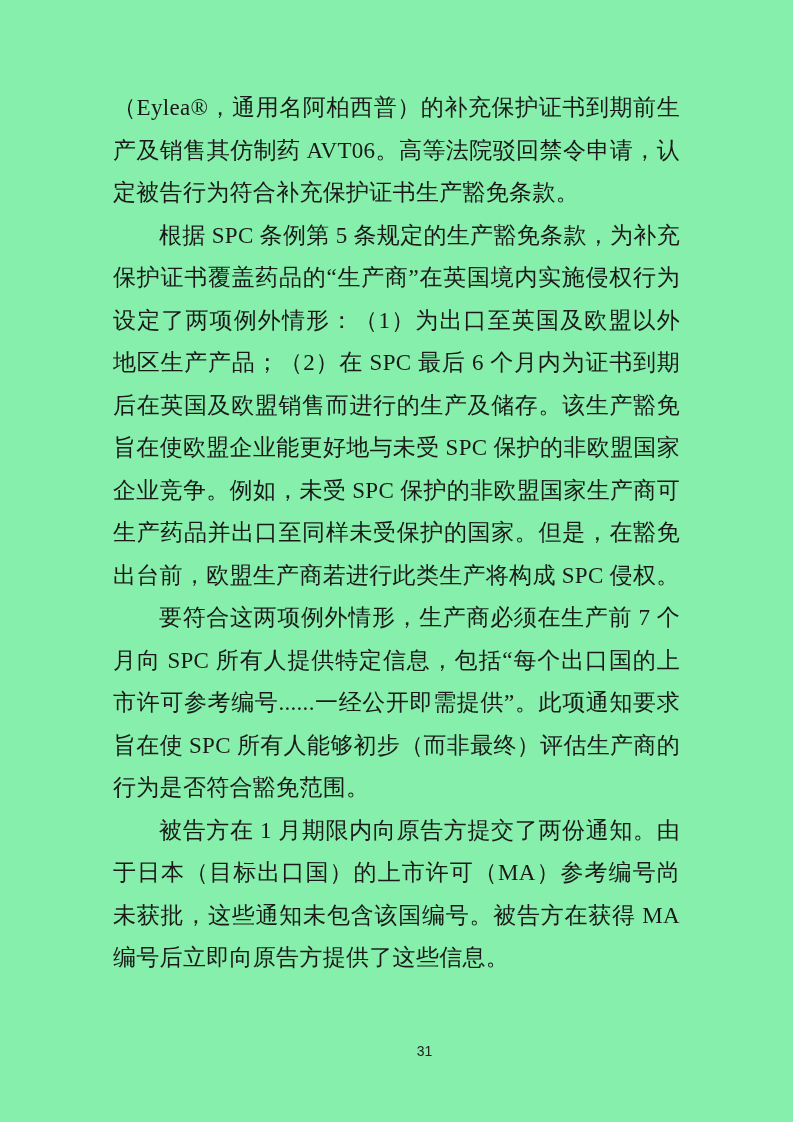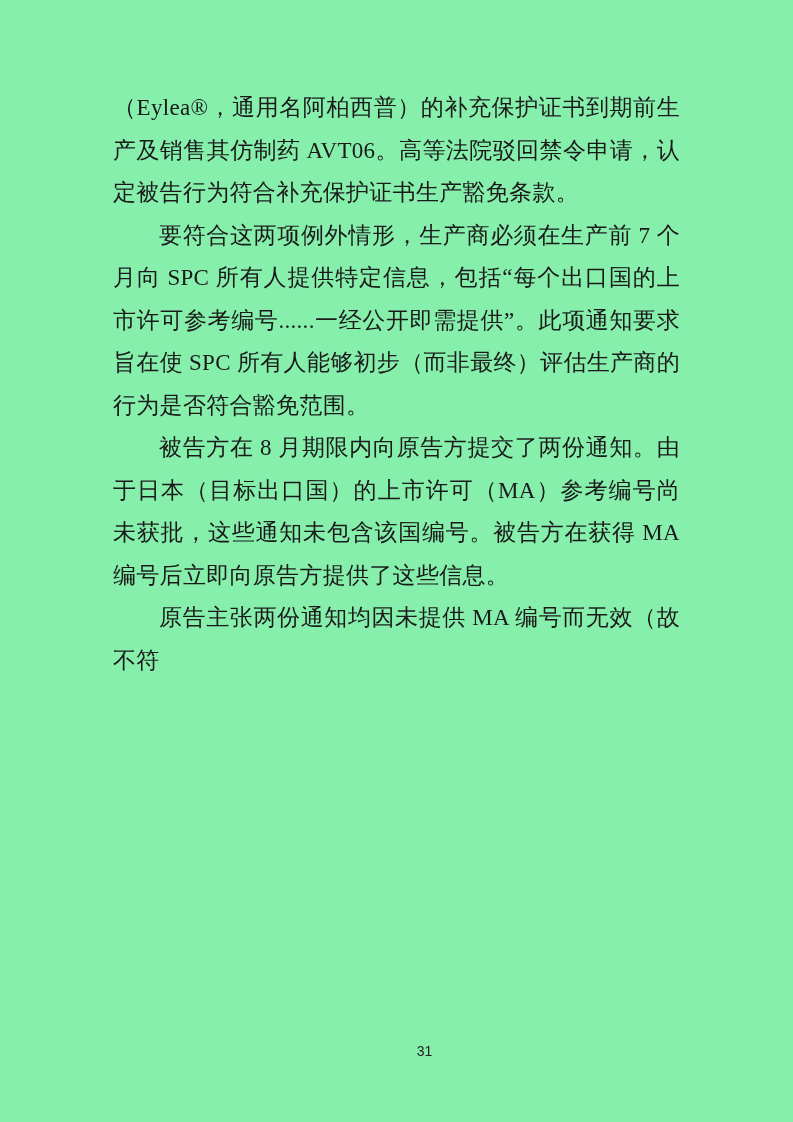--- a/index.html
+++ b/index.html
@@ -49,20 +49,20 @@
     font-size: 14px;
     color: #222222;
   }
 </style>
 </head>
 <body>
 
 <div class="page">
   <div class="content">
     <p class="para continuation">（Eylea®，通用名阿柏西普）的补充保护证书到期前生产及销售其仿制药 AVT06。高等法院驳回禁令申请，认定被告行为符合补充保护证书生产豁免条款。</p>
+    <p class="para">根据 SPC 条例第 5 条规定的生产豁免条款，为补充保护证书覆盖药品的“生产商”在英国境内实施侵权行为设定了两项例外情形：（1）为出口至英国及欧盟以外地区生产产品；（2）在 SPC 最后 6 个月内为证书到期后在英国及欧盟销售而进行的生产及储存。该生产豁免旨在使欧盟企业能更好地与未受 SPC 保护的非欧盟国家企业竞争。例如，未受 SPC 保护的非欧盟国家生产商可生产药品并出口至同样未受保护的国家。但是，在豁免出台前，欧盟生产商若进行此类生产将构成 SPC 侵权。</p>
     <p class="para">要符合这两项例外情形，生产商必须在生产前 7 个月向 SPC 所有人提供特定信息，包括“每个出口国的上市许可参考编号......一经公开即需提供”。此项通知要求旨在使 SPC 所有人能够初步（而非最终）评估生产商的行为是否符合豁免范围。</p>
-    <p class="para">被告方在 8 月期限内向原告方提交了两份通知。由于日本（目标出口国）的上市许可（MA）参考编号尚未获批，这些通知未包含该国编号。被告方在获得 MA 编号后立即向原告方提供了这些信息。</p>
-    <p class="para">原告主张两份通知均因未提供 MA 编号而无效（故不符</p>
+    <p class="para">被告方在 1 月期限内向原告方提交了两份通知。由于日本（目标出口国）的上市许可（MA）参考编号尚未获批，这些通知未包含该国编号。被告方在获得 MA 编号后立即向原告方提供了这些信息。</p>
   </div>
   <div class="footer">
     <span class="page-number">31</span>
   </div>
 </div>
 
 </body></html>

